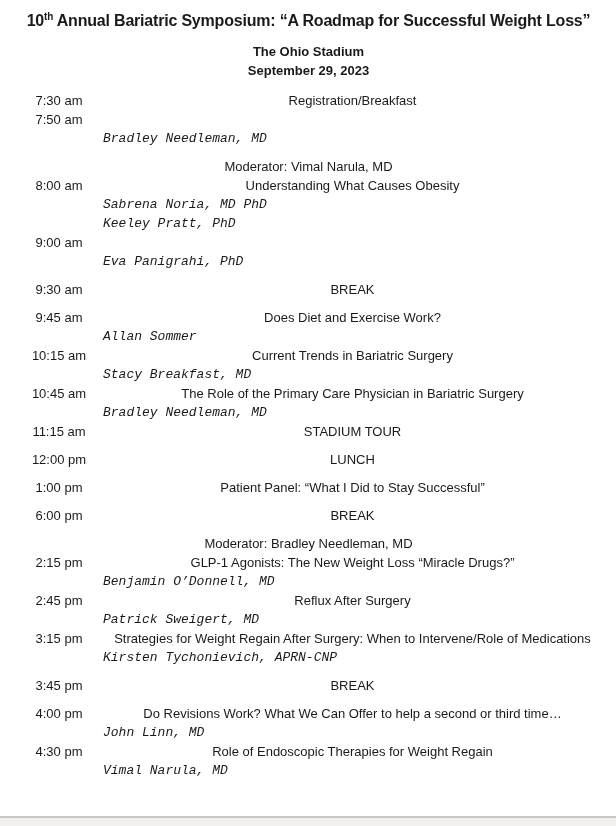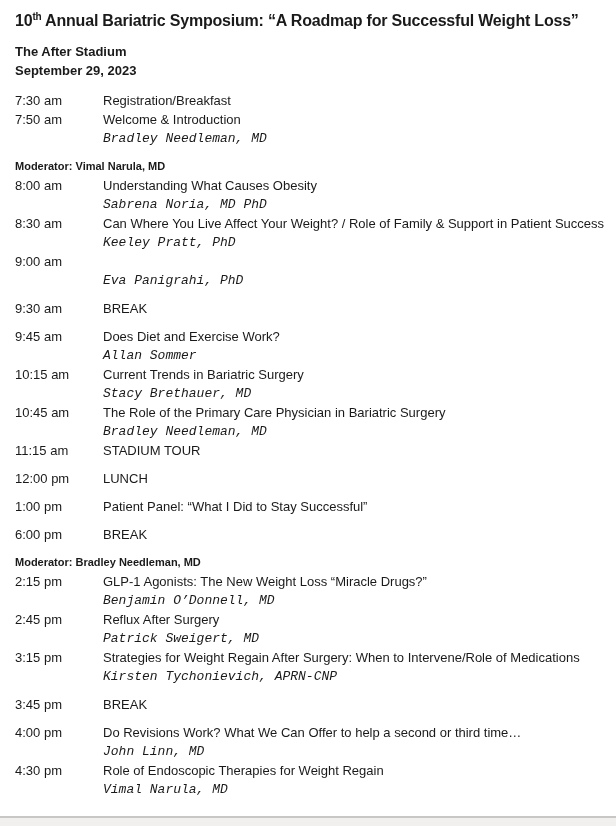--- a/index.html
+++ b/index.html
@@ -10,20 +10,21 @@
   body {
     width: 616px;
     height: 826px;
     position: relative;
     overflow: hidden;
     font-family: "Liberation Sans", sans-serif;
     color: #1a1a1a;
   }
   .page {
     padding: 10px 14px 15px 15px;
+    text-align: center;
   }
   .doc-title {
     margin: 0 0 10px 0;
     font-size: 16px;
     font-weight: bold;
     letter-spacing: -0.2px;
     line-height: 22px;
     white-space: nowrap;
   }
   .doc-title sup {
@@ -51,79 +52,74 @@
   .session-title {
     flex: 1 1 auto;
     white-space: nowrap;
   }
   .speaker {
     font-style: italic;
     white-space: nowrap;
     font-family: Liberation Mono, monospace;
   }
   .moderator {
-    font-size: 11px;
-    font-weight: bold;
+    font-size: 13px;
+    font-weight: normal;
     line-height: 19px;
   }
   .bottom-bar {
     position: absolute;
     left: 0;
     right: 0;
     bottom: 0;
     height: 8px;
     background: #f1f0ee;
     border-top: 2px solid #c8c7c5;
   }
 </style>
 </head>
 <body>
 
 <div class="page">
   <h1 class="doc-title"><span>10</span><sup>th</sup><span> Annual Bariatric Symposium: “A Roadmap for Successful Weight Loss”</span></h1>
 
   <div class="venue-block">
-    <div>The After Stadium</div>
+    <div>The Ohio Stadium</div>
     <div>September 29, 2023</div>
   </div>
 
   <div class="schedule" id="schedule">
       <div class="entry">
         <div class="row">
           <span class="time">7:30 am</span>
           <span class="session-title">Registration/Breakfast</span>
         </div>
       </div>
       <div class="entry">
         <div class="row">
           <span class="time">7:50 am</span>
-          <span class="session-title">Welcome &amp; Introduction</span>
         </div>
         <div class="row">
           <span class="time"></span>
           <span class="speaker">Bradley Needleman, MD</span>
         </div>
       </div>
       <div class="entry moderator gap">Moderator: Vimal Narula, MD</div>
       <div class="entry">
         <div class="row">
           <span class="time">8:00 am</span>
           <span class="session-title">Understanding What Causes Obesity</span>
         </div>
         <div class="row">
           <span class="time"></span>
           <span class="speaker">Sabrena Noria, MD PhD</span>
         </div>
       </div>
       <div class="entry">
         <div class="row">
-          <span class="time">8:30 am</span>
-          <span class="session-title">Can Where You Live Affect Your Weight? / Role of Family &amp; Support in Patient Success</span>
-        </div>
-        <div class="row">
           <span class="time"></span>
           <span class="speaker">Keeley Pratt, PhD</span>
         </div>
       </div>
       <div class="entry">
         <div class="row">
           <span class="time">9:00 am</span>
         </div>
         <div class="row">
           <span class="time"></span>
@@ -146,21 +142,21 @@
           <span class="speaker">Allan Sommer</span>
         </div>
       </div>
       <div class="entry">
         <div class="row">
           <span class="time">10:15 am</span>
           <span class="session-title">Current Trends in Bariatric Surgery</span>
         </div>
         <div class="row">
           <span class="time"></span>
-          <span class="speaker">Stacy Brethauer, MD</span>
+          <span class="speaker">Stacy Breakfast, MD</span>
         </div>
       </div>
       <div class="entry">
         <div class="row">
           <span class="time">10:45 am</span>
           <span class="session-title">The Role of the Primary Care Physician in Bariatric Surgery</span>
         </div>
         <div class="row">
           <span class="time"></span>
           <span class="speaker">Bradley Needleman, MD</span>

